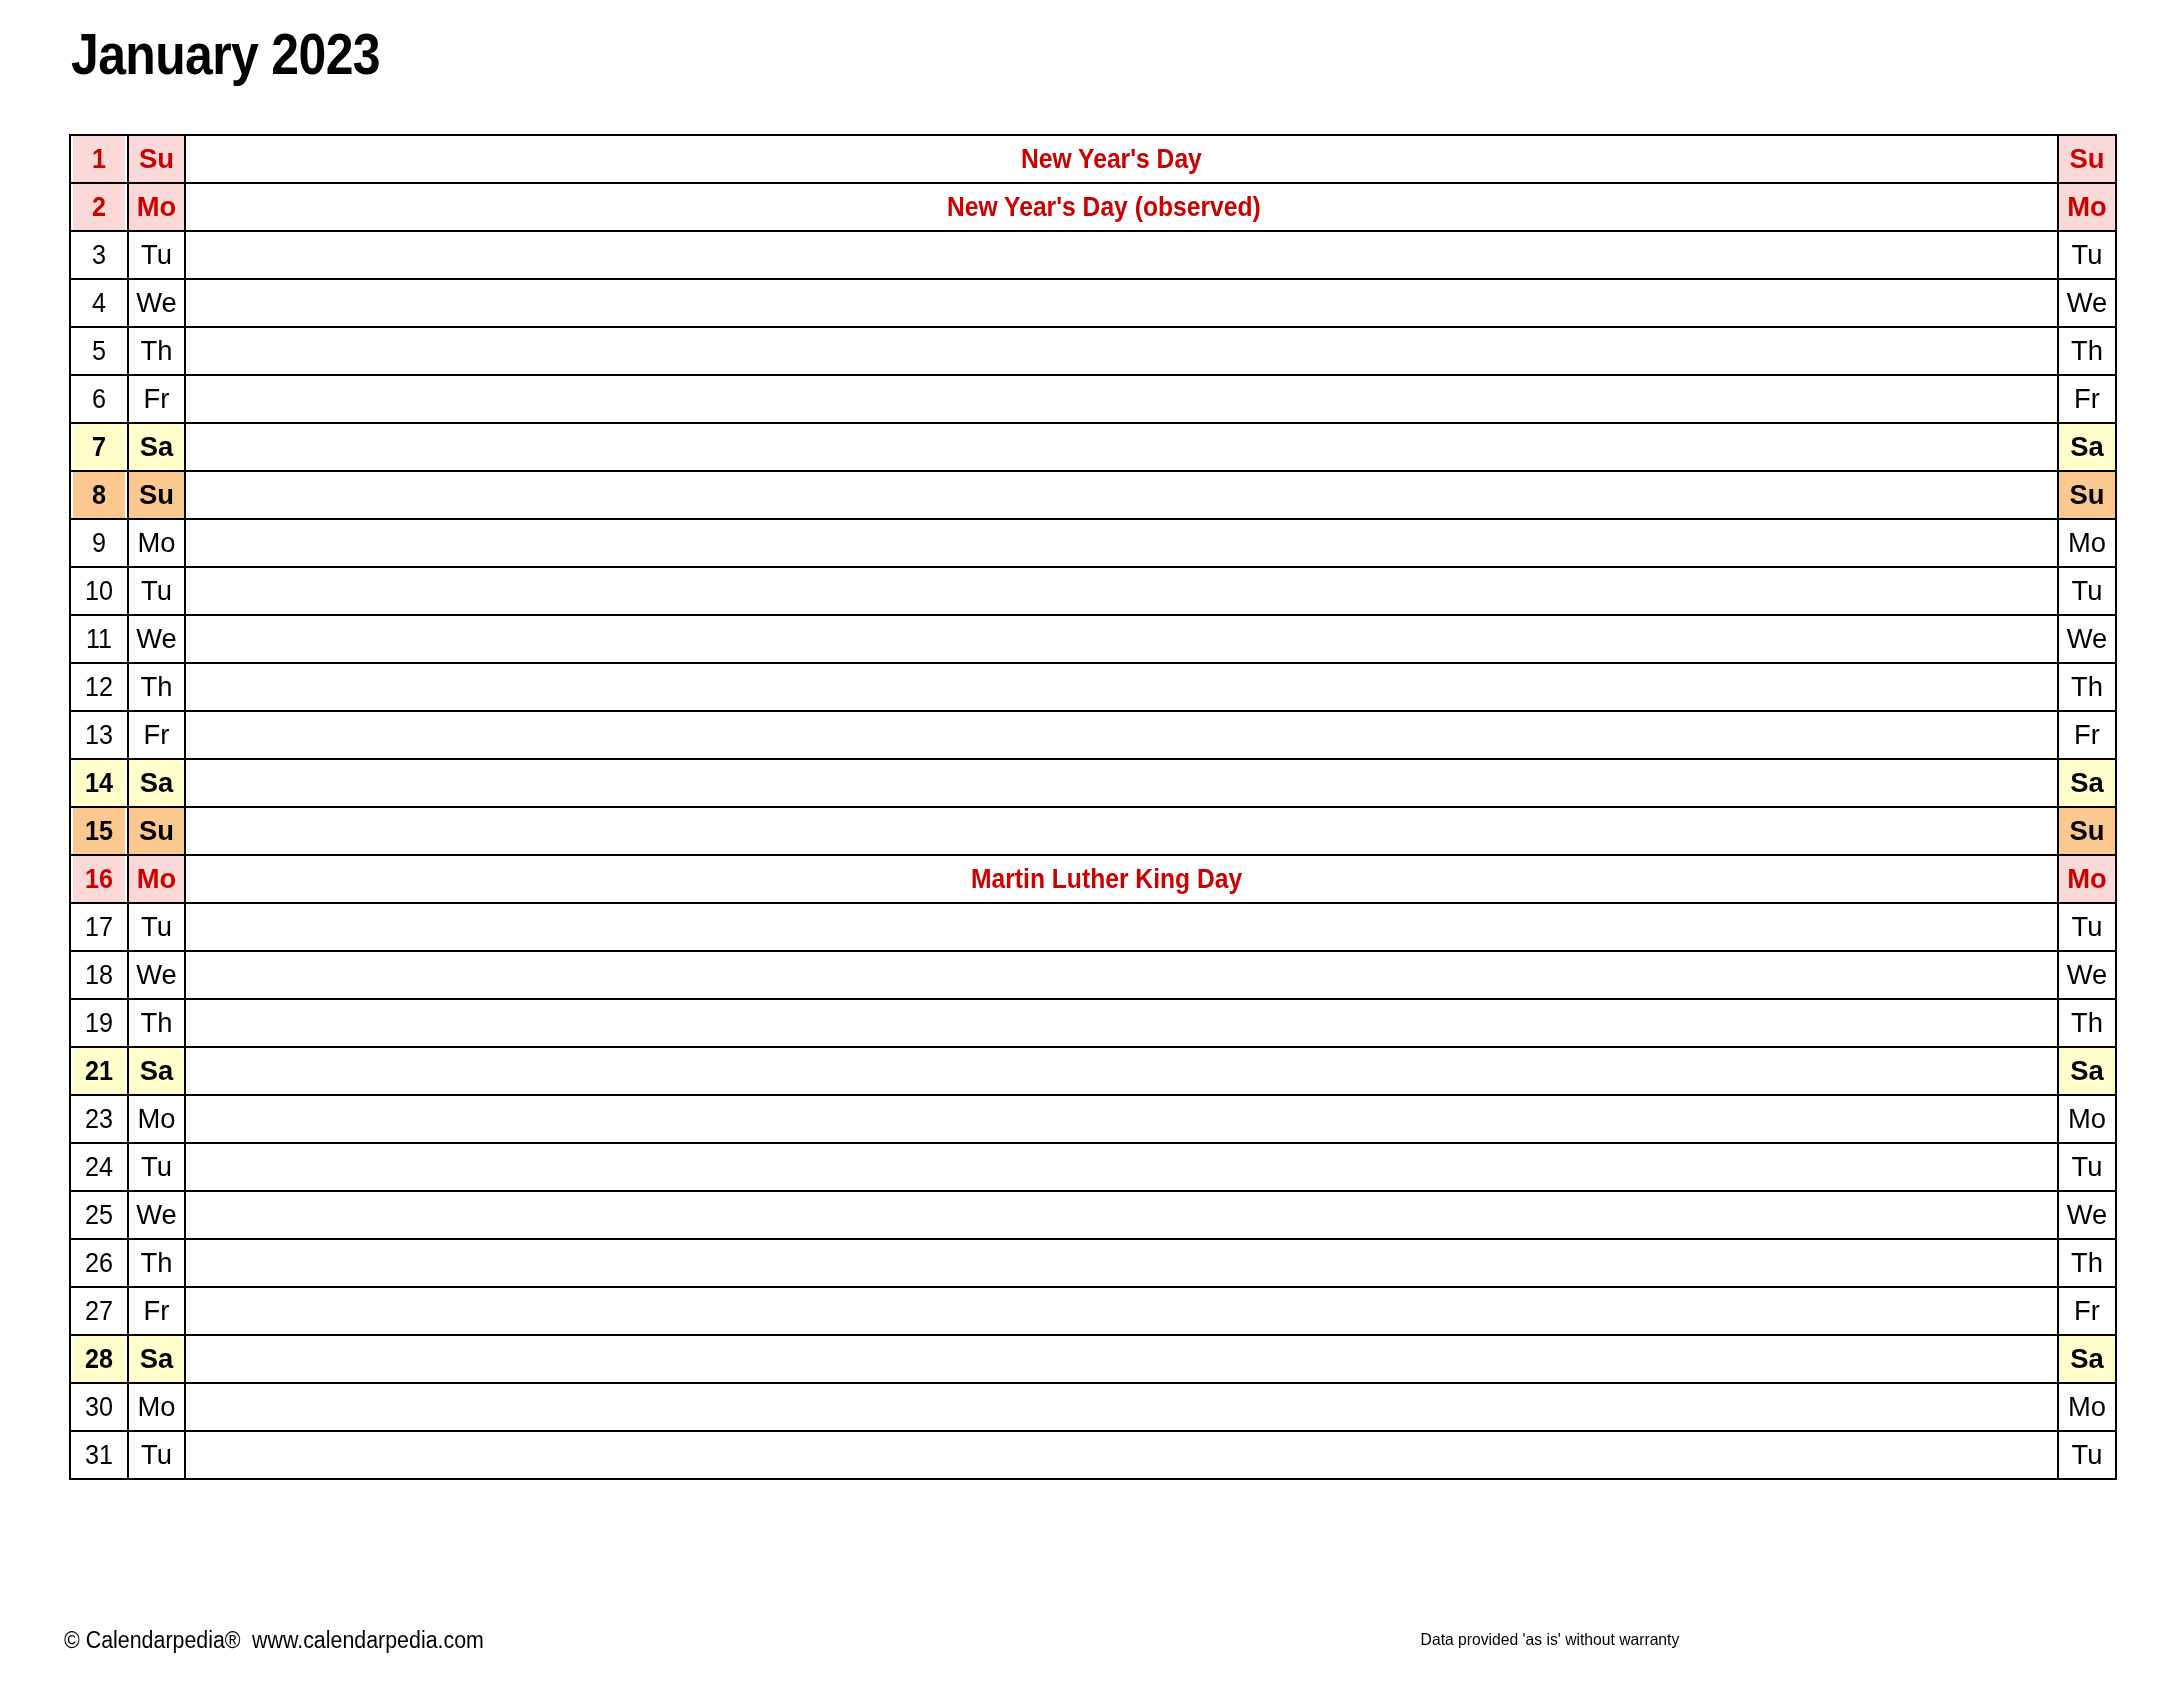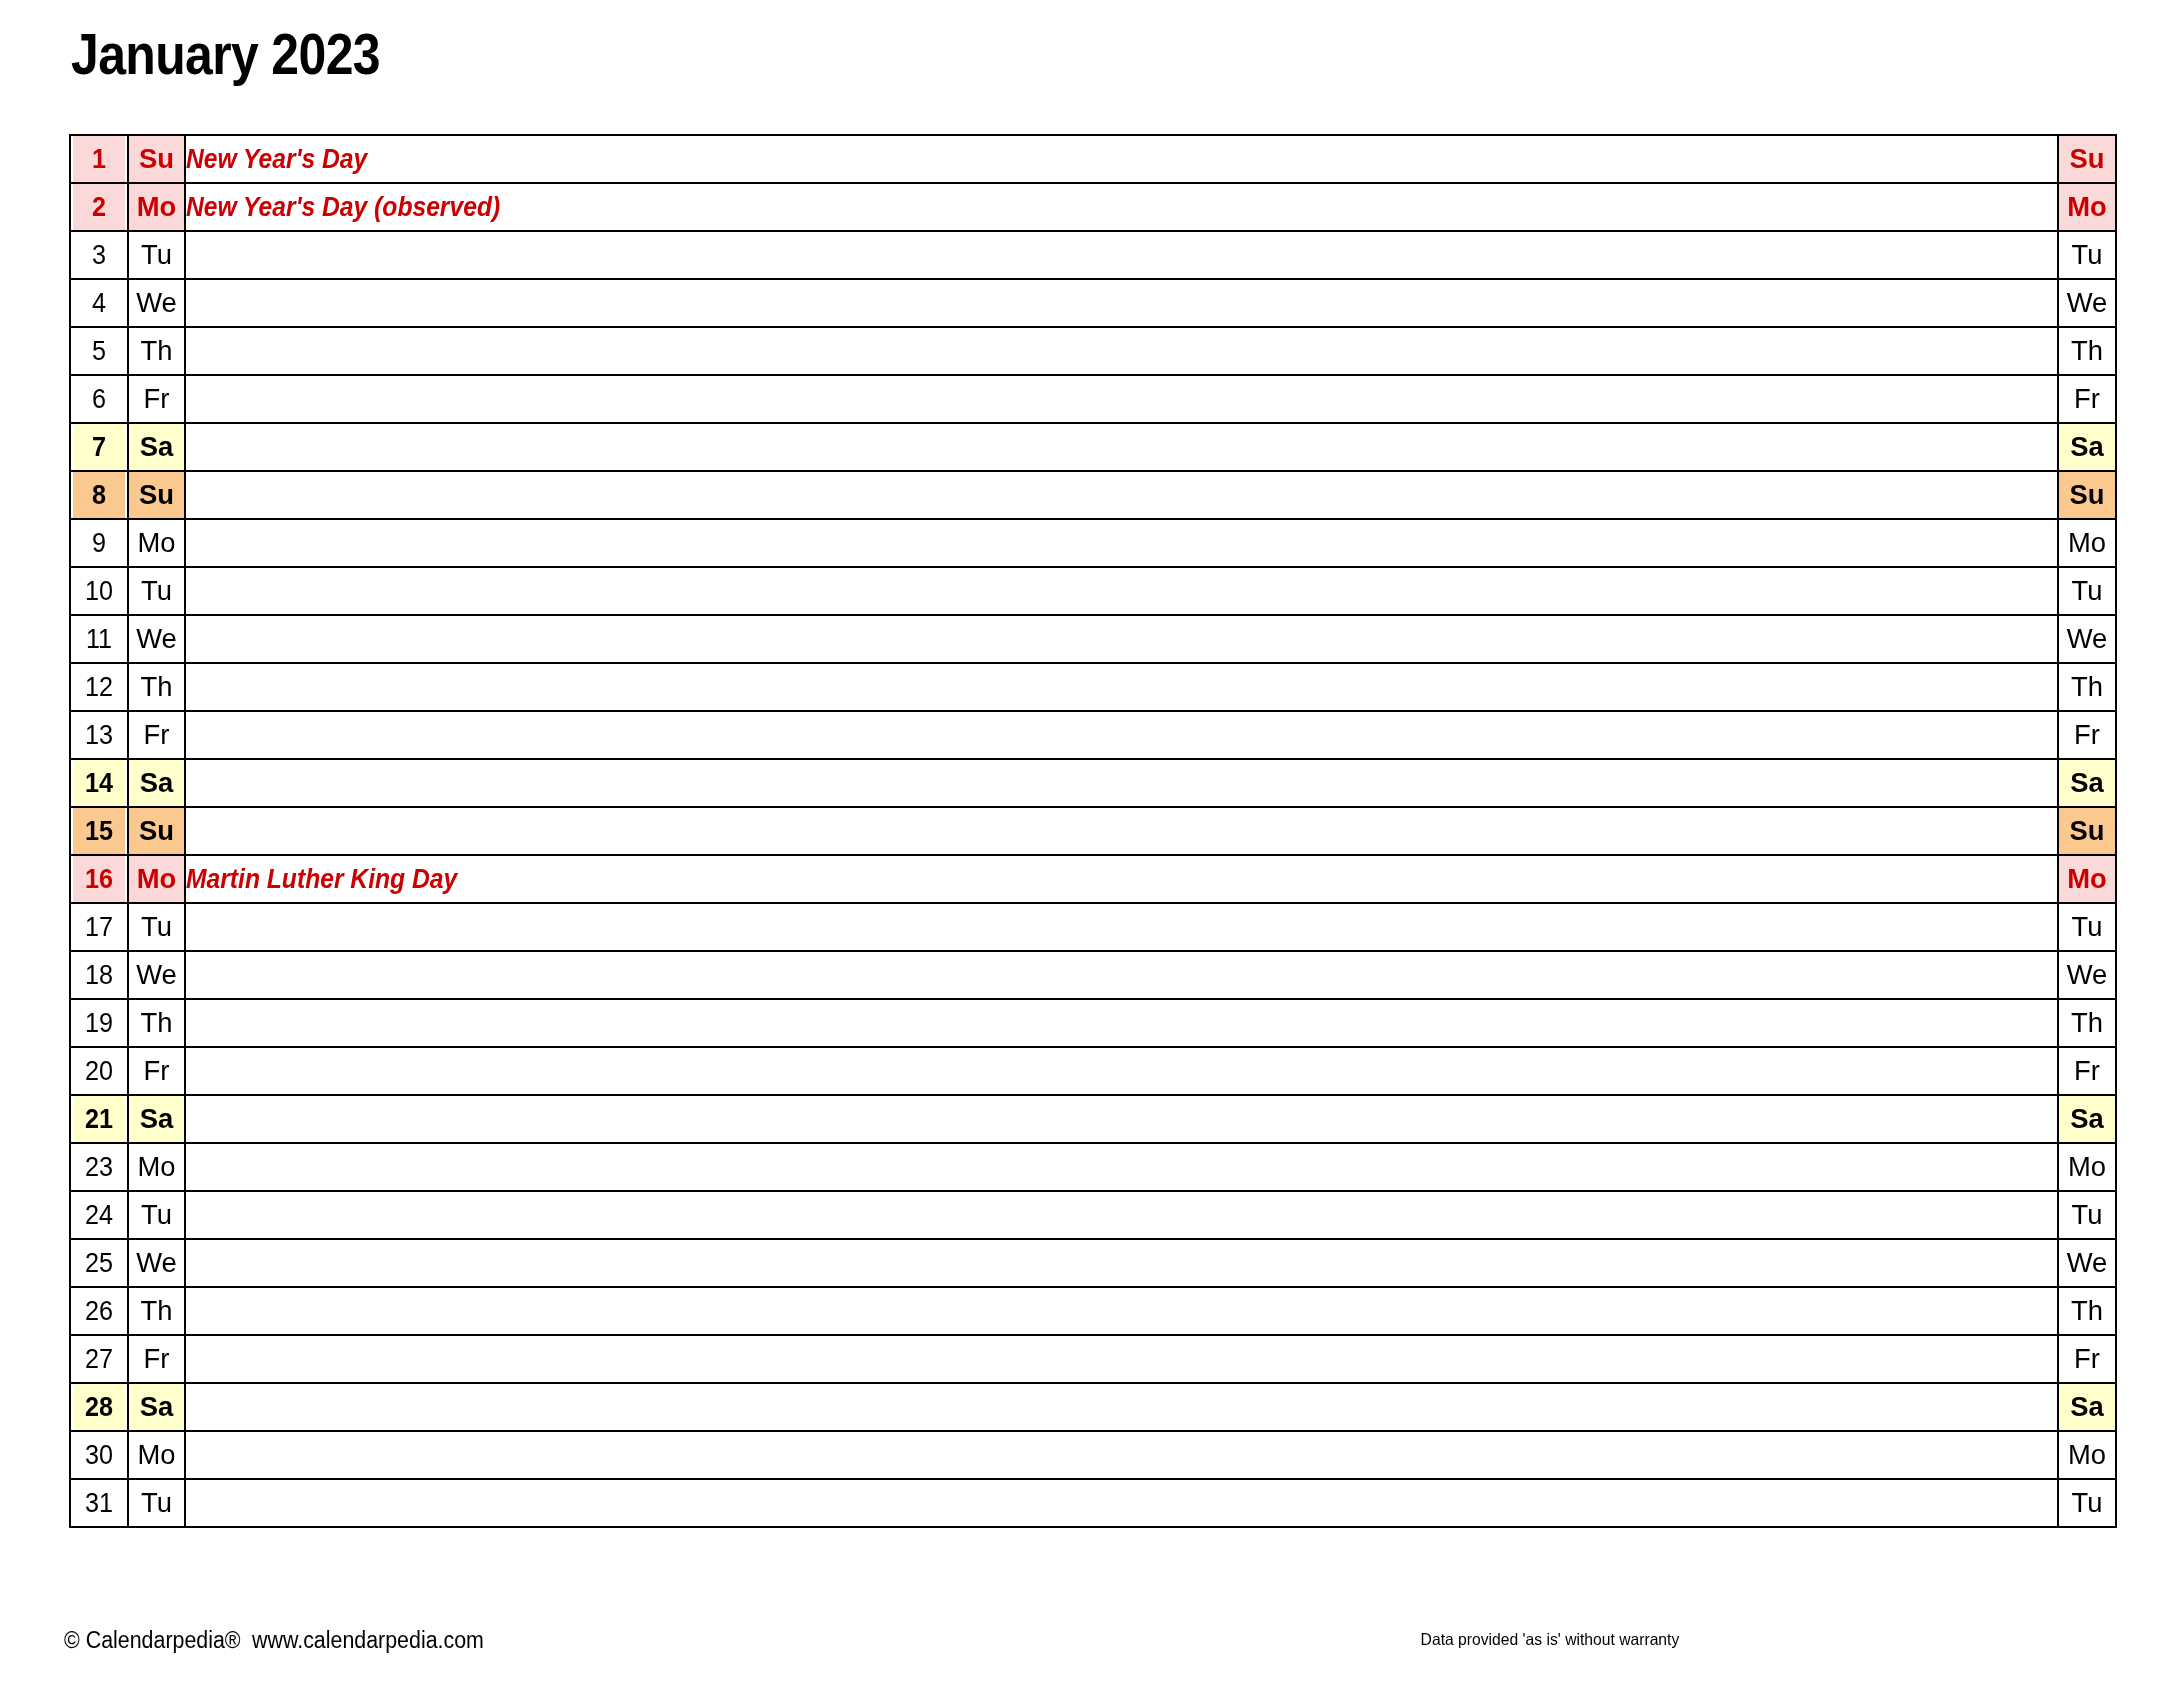--- a/index.html
+++ b/index.html
@@ -65,24 +65,23 @@
   }
 
   td.num {
     text-align: center;
     transform: scaleX(0.92);
   }
   td.abbr {
     text-align: center;
   }
   td.notes {
-    text-align: left;
+    text-align: center;
     padding-left: 6.2px;
     font-size: 27.4px;
-    font-style: italic;
   }
   td.rightday {
     text-align: center;
   }
 
   
   tr.sat td.num, tr.sat td.abbr, tr.sat td.rightday {
     background: #ffffcc;
     font-weight: bold;
   }
@@ -259,26 +258,20 @@
             <td class="abbr">We</td>
             <td class="notes"></td>
             <td class="rightday">We</td>
           </tr>
           <tr class="wd">
             <td class="num">19</td>
             <td class="abbr">Th</td>
             <td class="notes"></td>
             <td class="rightday">Th</td>
           </tr>
-          <tr class="wd">
-            <td class="num">20</td>
-            <td class="abbr">Fr</td>
-            <td class="notes"></td>
-            <td class="rightday">Fr</td>
-          </tr>
           <tr class="sat">
             <td class="num">21</td>
             <td class="abbr">Sa</td>
             <td class="notes"></td>
             <td class="rightday">Sa</td>
           </tr>
           <tr class="wd">
             <td class="num">23</td>
             <td class="abbr">Mo</td>
             <td class="notes"></td>

